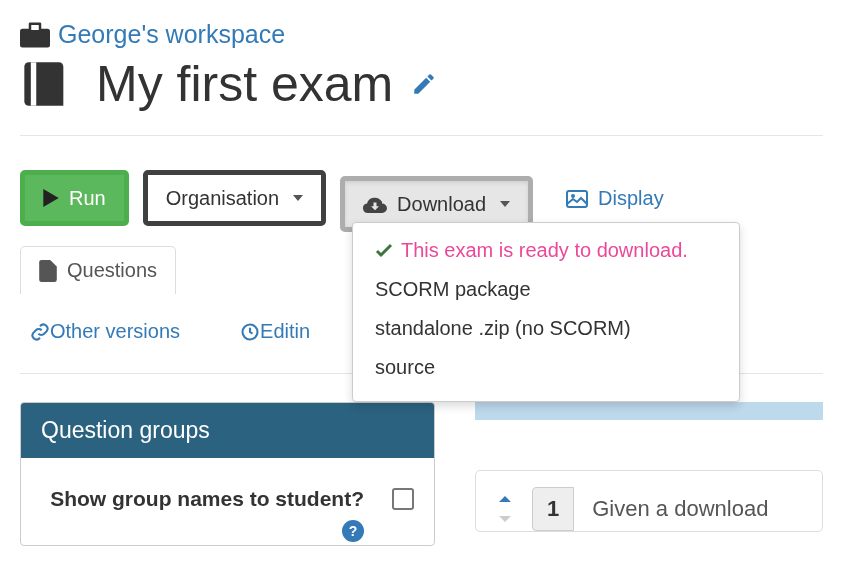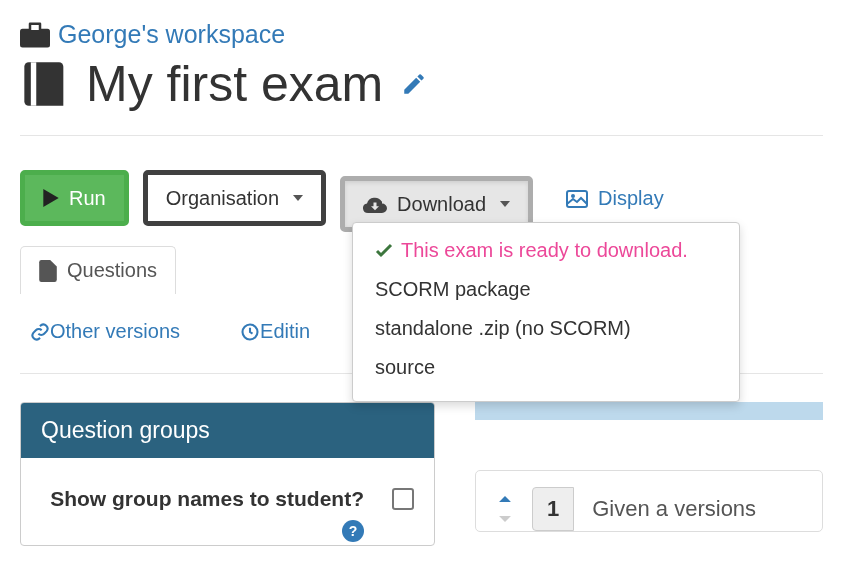--- a/index.html
+++ b/index.html
@@ -25,21 +25,21 @@
   .exam-title-row {
     display: flex;
     align-items: center;
     gap: 18px;
     margin-top: 6px;
     margin-bottom: 22px;
   }
   .exam-title {
     display: flex;
     align-items: center;
-    gap: 14px;
+    gap: 24px;
     font-size: 50px;
     font-weight: 500;
     color: #333;
   }
   .edit-pencil {
     color: #337ab7;
     transform: rotate(0deg);
   }
   hr.sep {
     border: none;
@@ -359,16 +359,16 @@
   <div class="right-col">
     <div class="strip" style="background:#bdd9ec"></div>
     <div class="question-box">
       <span>
         <svg width="18" height="26" viewBox="0 0 14 22" fill="#337ab7">
             <path d="M7 0 l5 5 h-10 z"></path>
             <path d="M7 22 l-5 -5 h10 z" fill="#ccc"></path>
           </svg>
       </span>
       <div class="num-box">1</div>
-      <div class="qtext">Given a versions</div>
+      <div class="qtext">Given a download</div>
     </div>
   </div>
 </div>
 
 </body></html>

